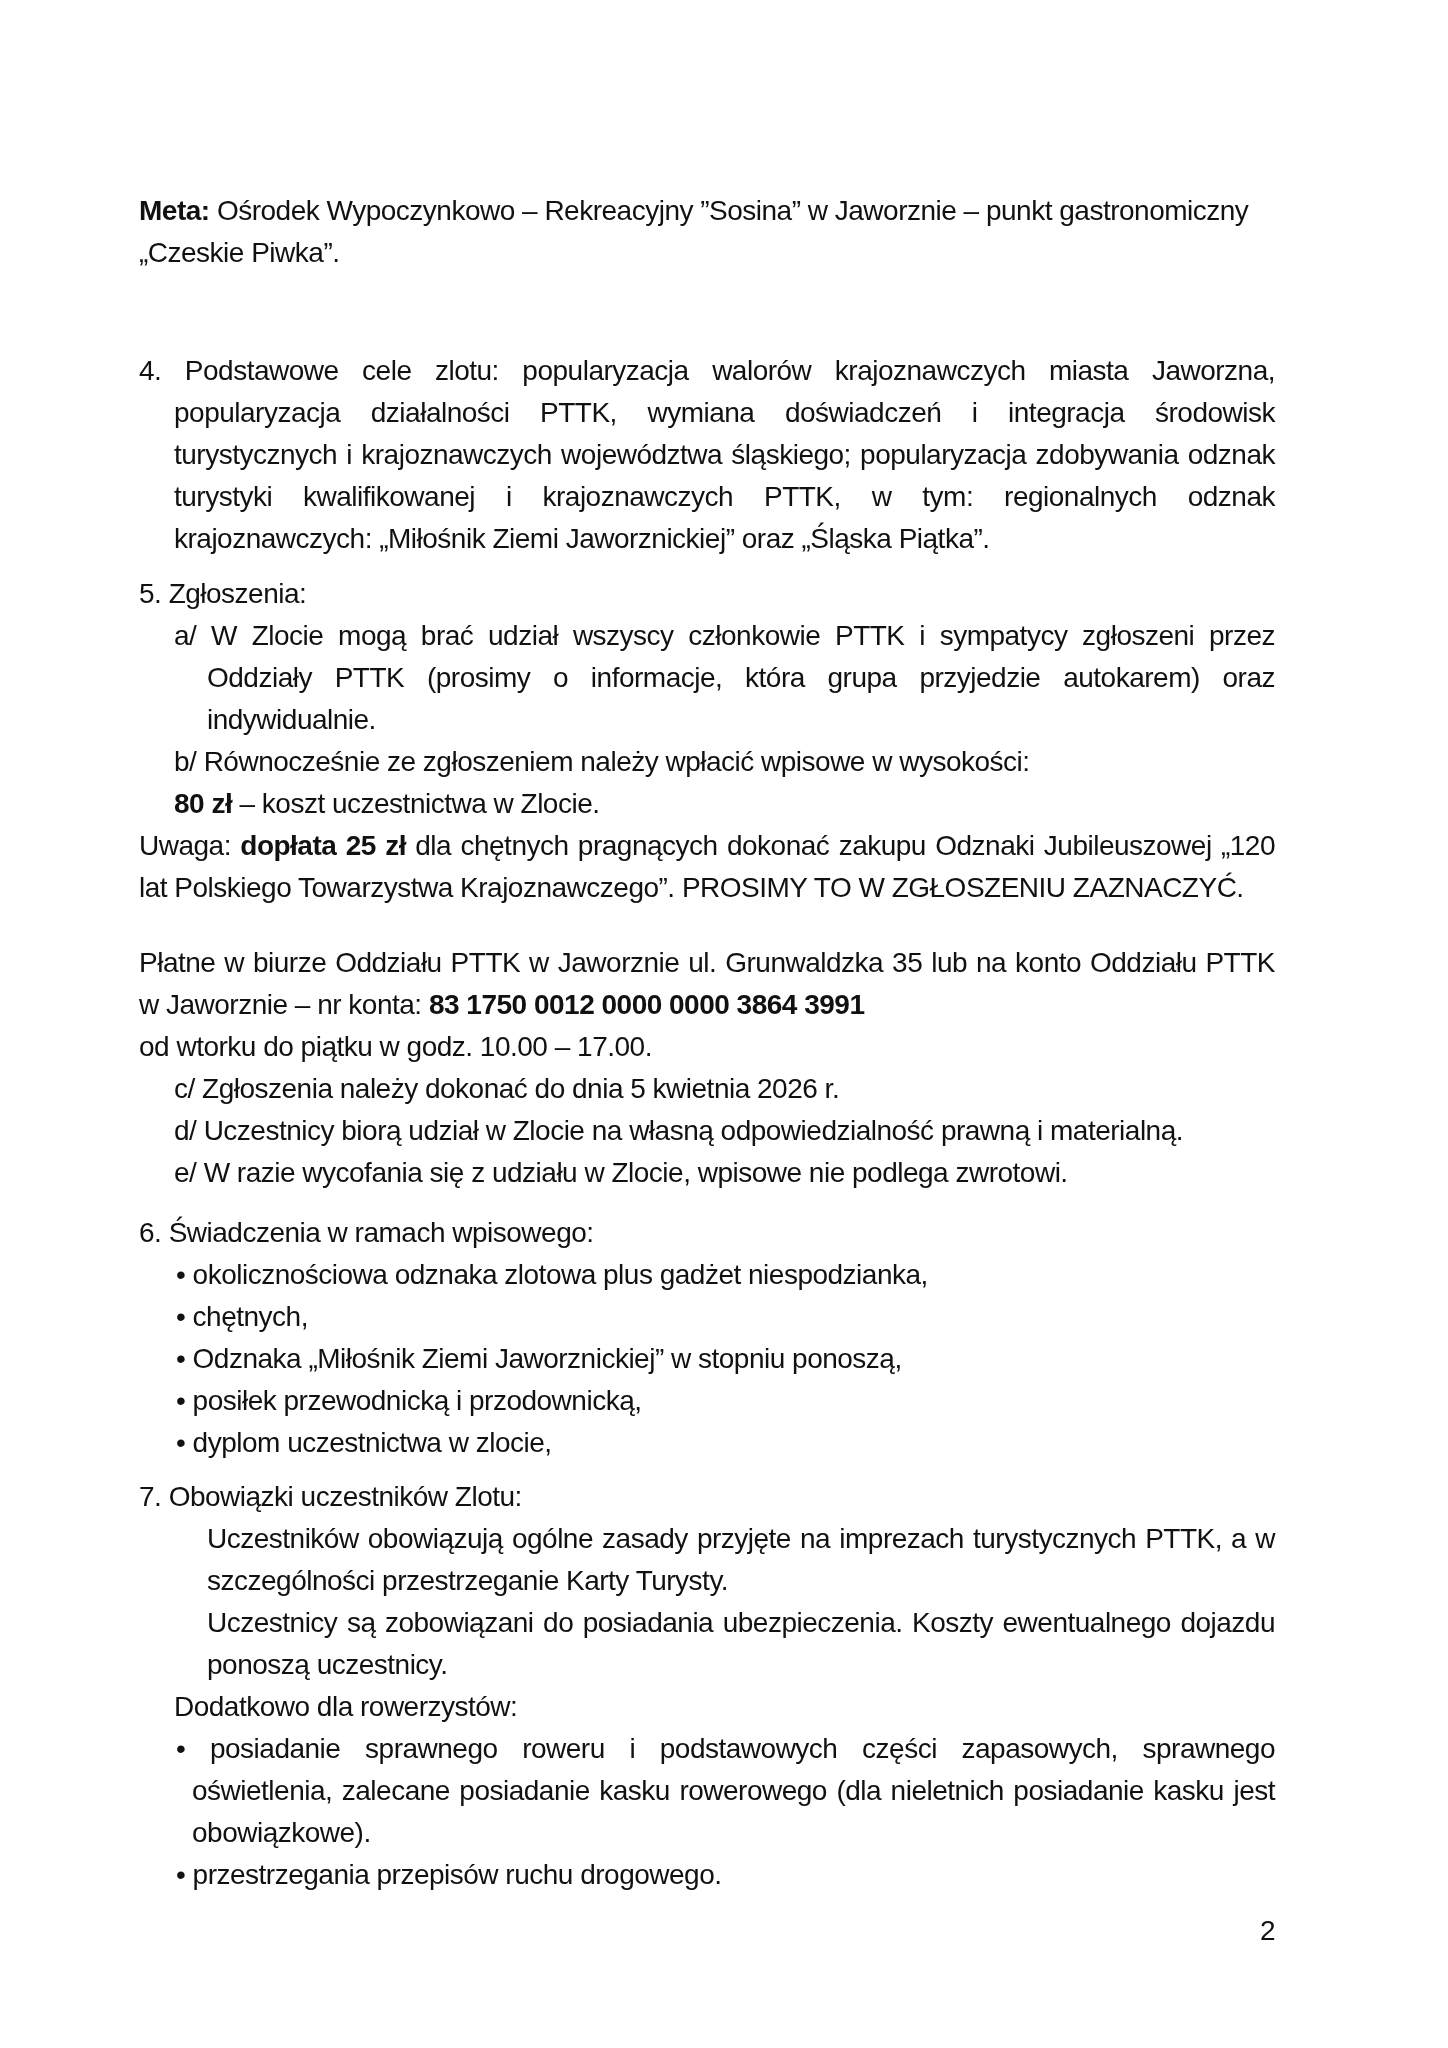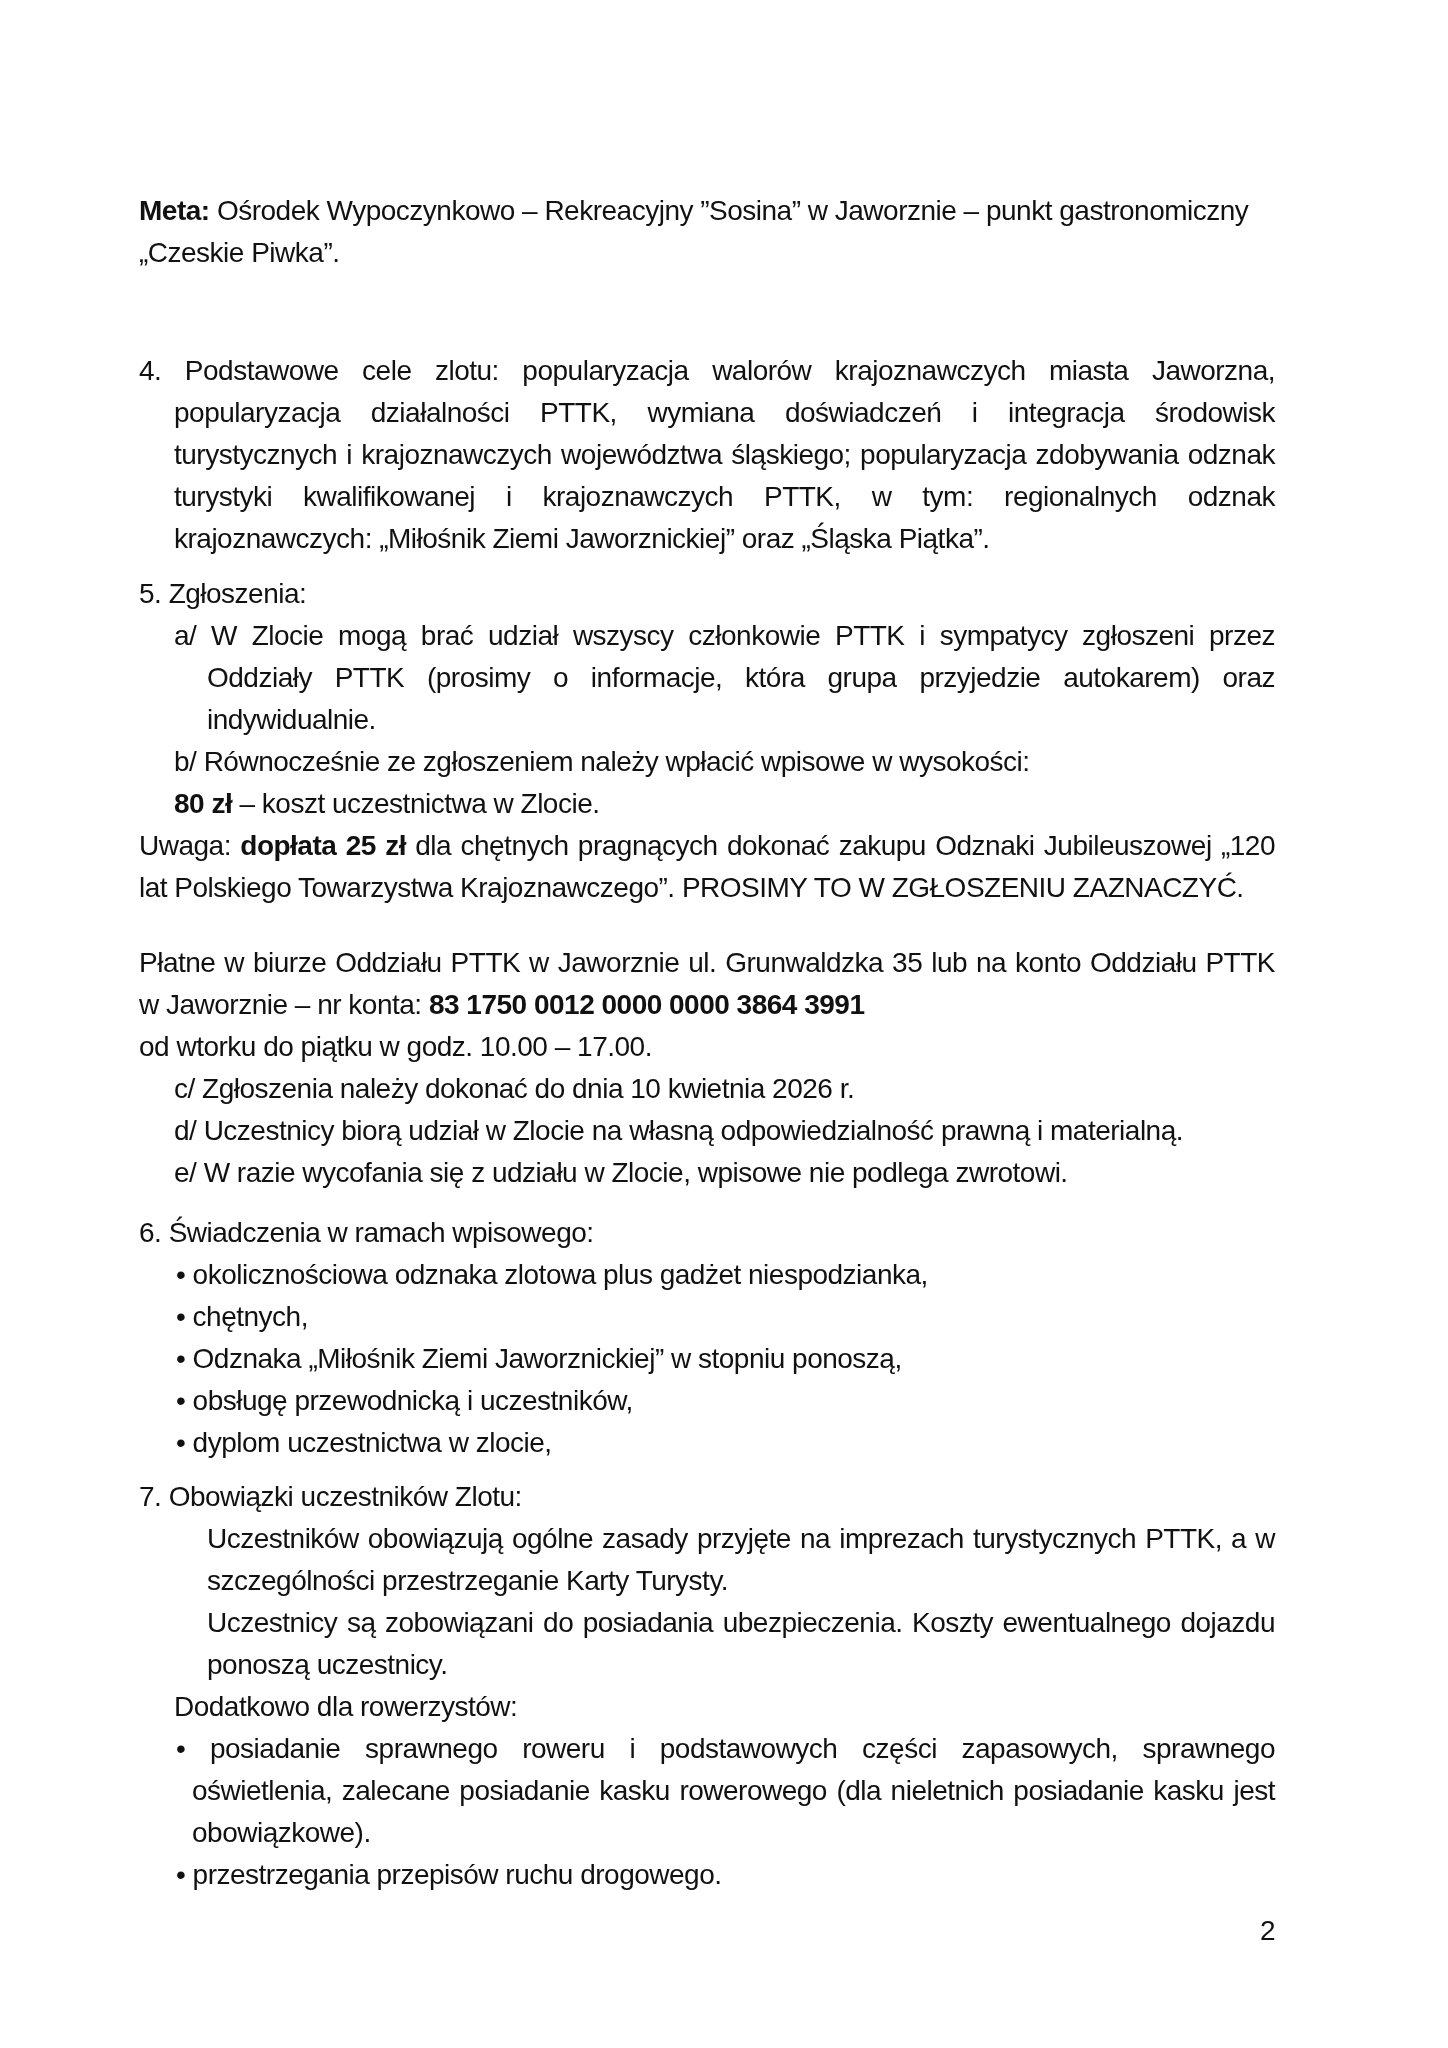--- a/index.html
+++ b/index.html
@@ -92,21 +92,21 @@
 
   <p class="para just"><span>Uwaga: </span><span class="bold">dopłata 25 zł</span><span> dla chętnych pragnących dokonać zakupu Odznaki Jubileuszowej „120 lat Polskiego Towarzystwa Krajoznawczego”. PROSIMY TO W ZGŁOSZENIU ZAZNACZYĆ.</span></p>
 
   <p class="para just mt-platne"><span>Płatne w biurze Oddziału PTTK w Jaworznie ul. Grunwaldzka 35 lub na konto Oddziału PTTK w Jaworznie – nr konta: </span><span class="bold">83 1750 0012 0000 0000 3864 3991</span></p>
 
   <p class="para">
     <span>od wtorku do piątku w godz. 10.00 – 17.00.</span>
   </p>
 
   <p class="para ind35">
-    <span>c/ Zgłoszenia należy dokonać do dnia 10 kwietnia 2026 r.</span>
+    <span>c/ Zgłoszenia należy dokonać do dnia 5 kwietnia 2026 r.</span>
   </p>
 
   <p class="para ind35">
     <span>d/ Uczestnicy biorą udział w Zlocie na własną odpowiedzialność prawną i materialną.</span>
   </p>
 
   <p class="para ind35">
     <span>e/ W razie wycofania się z udziału w Zlocie, wpisowe nie podlega zwrotowi.</span>
   </p>
 
@@ -122,21 +122,21 @@
   <p class="para bullet6">
     <span>•</span>
     <span>chętnych,</span>
   </p>
   <p class="para bullet6">
     <span>•</span>
     <span>Odznaka „Miłośnik Ziemi Jaworznickiej” w stopniu ponoszą,</span>
   </p>
   <p class="para bullet6">
     <span>•</span>
-    <span>obsługę przewodnicką i uczestników,</span>
+    <span>posiłek przewodnicką i przodownicką,</span>
   </p>
   <p class="para bullet6">
     <span>•</span>
     <span>dyplom uczestnictwa w zlocie,</span>
   </p>
 
   <p class="para hang-num mt-sec7">
     <span>7.</span>
     <span>Obowiązki uczestników Zlotu:</span>
   </p>

